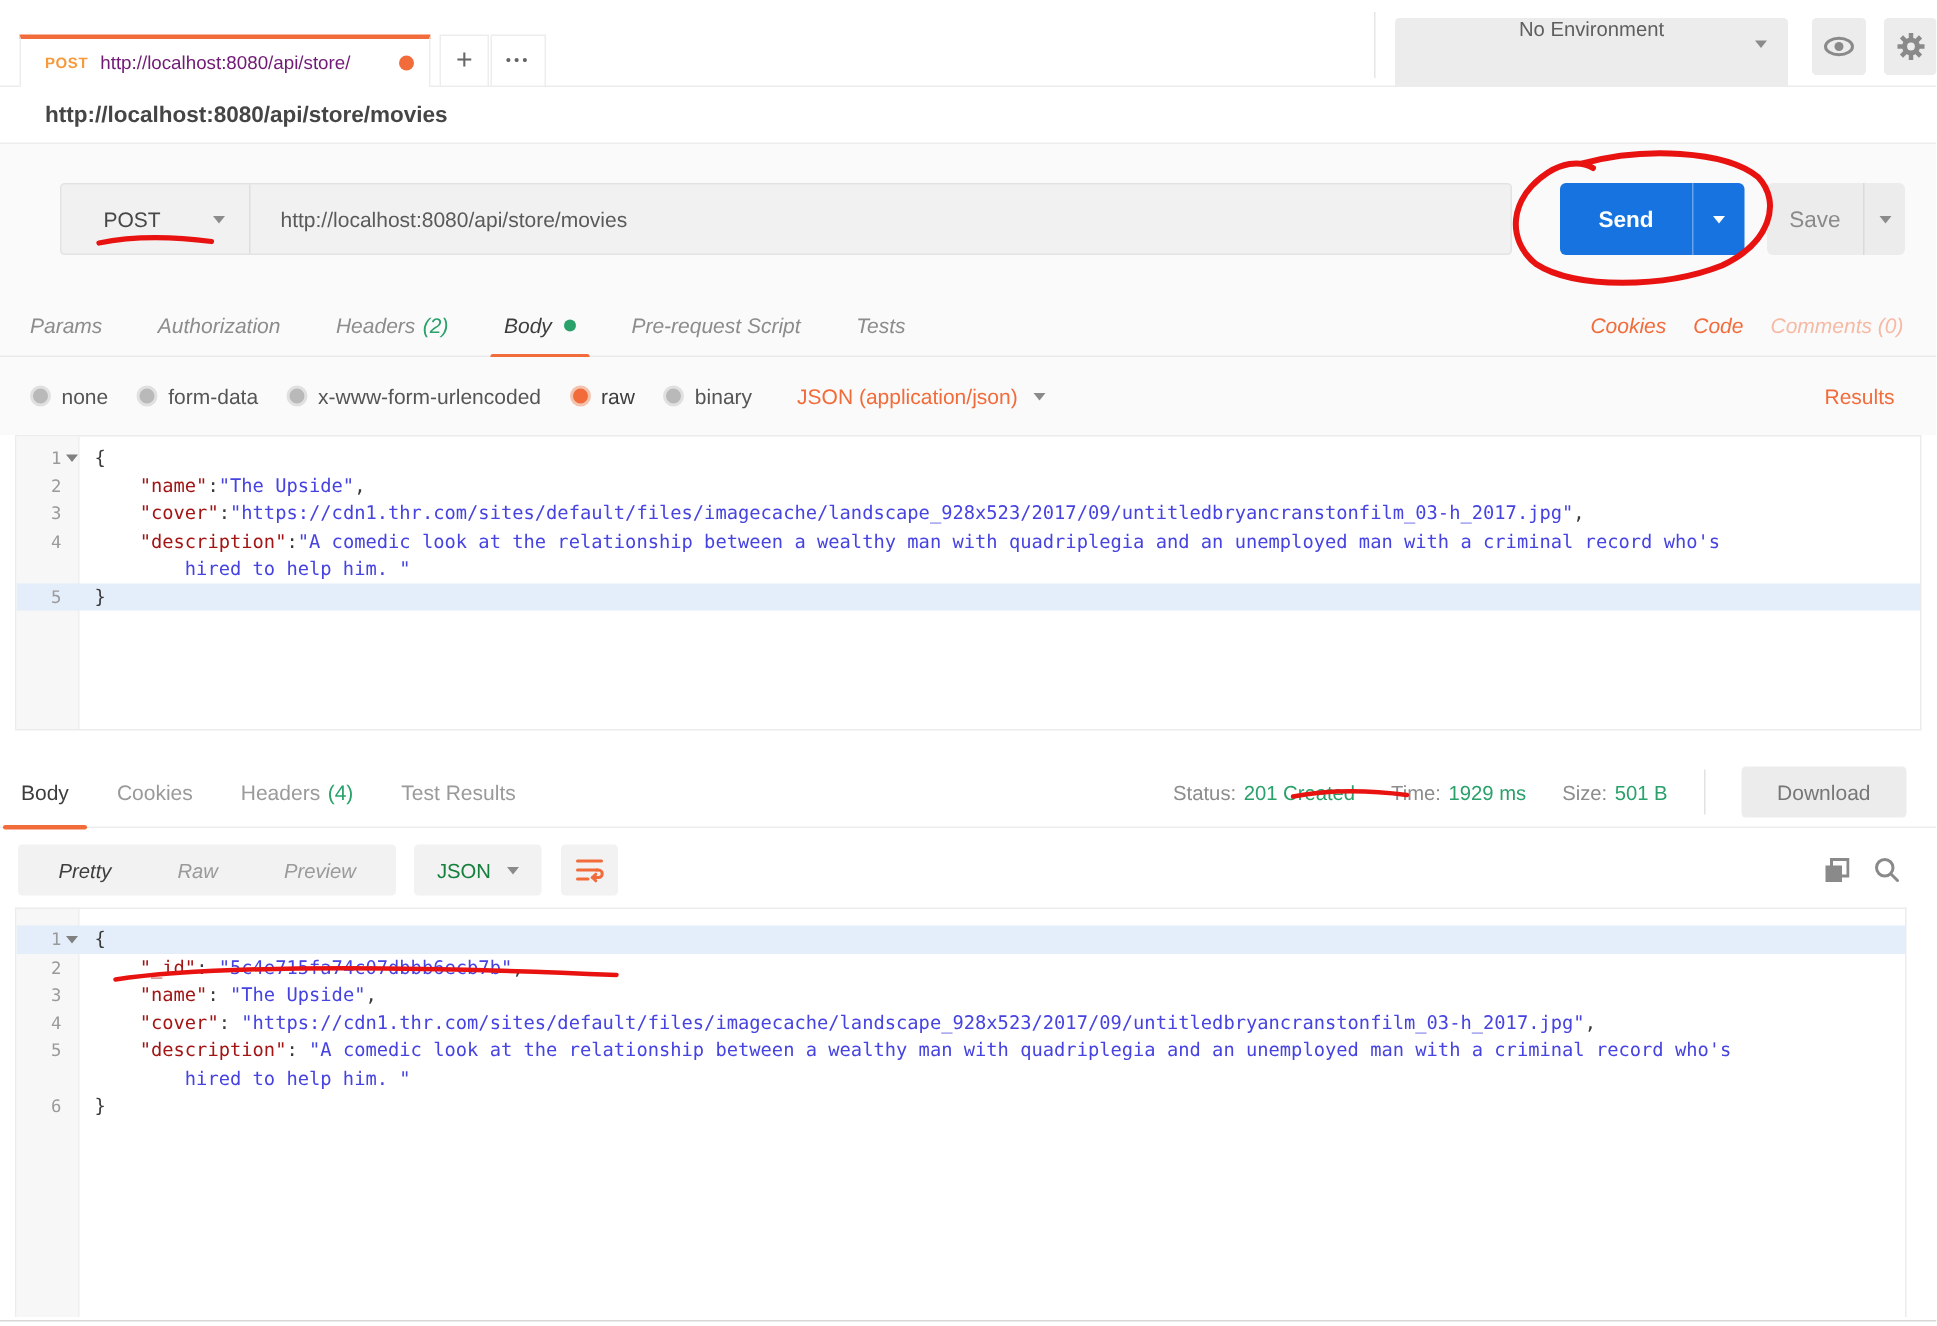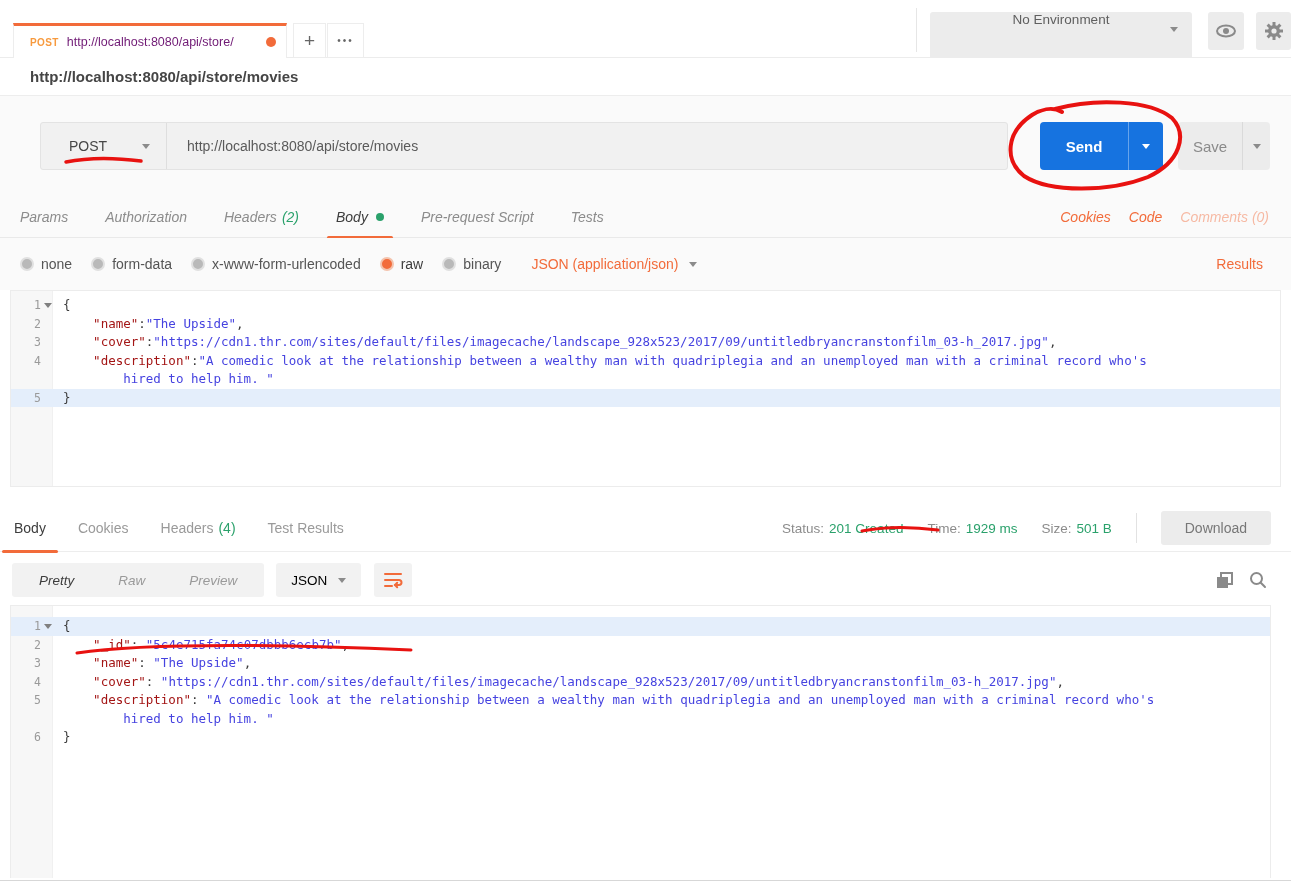--- a/index.html
+++ b/index.html
@@ -98,21 +98,21 @@
   .meta-div { width:1px; height:30px; background:#e2e2e2; }
   .btn-download { background:#ececec; border-radius:3px; color:#777; font-size:14px; padding:9px 24px; }
 
   
   .resp-toolbar { position:absolute; left:0; top:557px; width:100%; height:46px; background:#fff;
     display:flex; align-items:center; padding-left:12px; }
   .view-group { background:#f2f2f2; border-radius:3px; height:34px; display:flex; align-items:center; padding:0 5px; }
   .vmode { padding:0 22px; font-size:13.5px; color:#9a9a9a;font-style:italic; }
   .vmode.active { color:#3d3d3d; }
   .fmt-btn { margin-left:12px; background:#f2f2f2; border-radius:3px; height:34px; display:flex; align-items:center;
-    padding:0 15px; font-size:13.5px; color:#000000; gap:11px;justify-content:center; }
+    padding:0 15px; font-size:13.5px; color:#15803d; gap:11px;justify-content:center; }
   .wrap-btn { margin-left:13px; background:#f2f2f2; border-radius:3px; height:34px; width:38px;
     display:flex; align-items:center; justify-content:center; }
   .resp-icons { margin-left:auto; display:flex; gap:16px; padding-right:24px; align-items:center; }
 
   .bottom-line { position:absolute; left:0; top:880px; width:100%; height:1px; background:#d7d7d7; }
 
   
   .anno { position:absolute; left:0; top:0; width:1291px; height:884px; pointer-events:none; z-index:10; }
 </style>
 </head>

